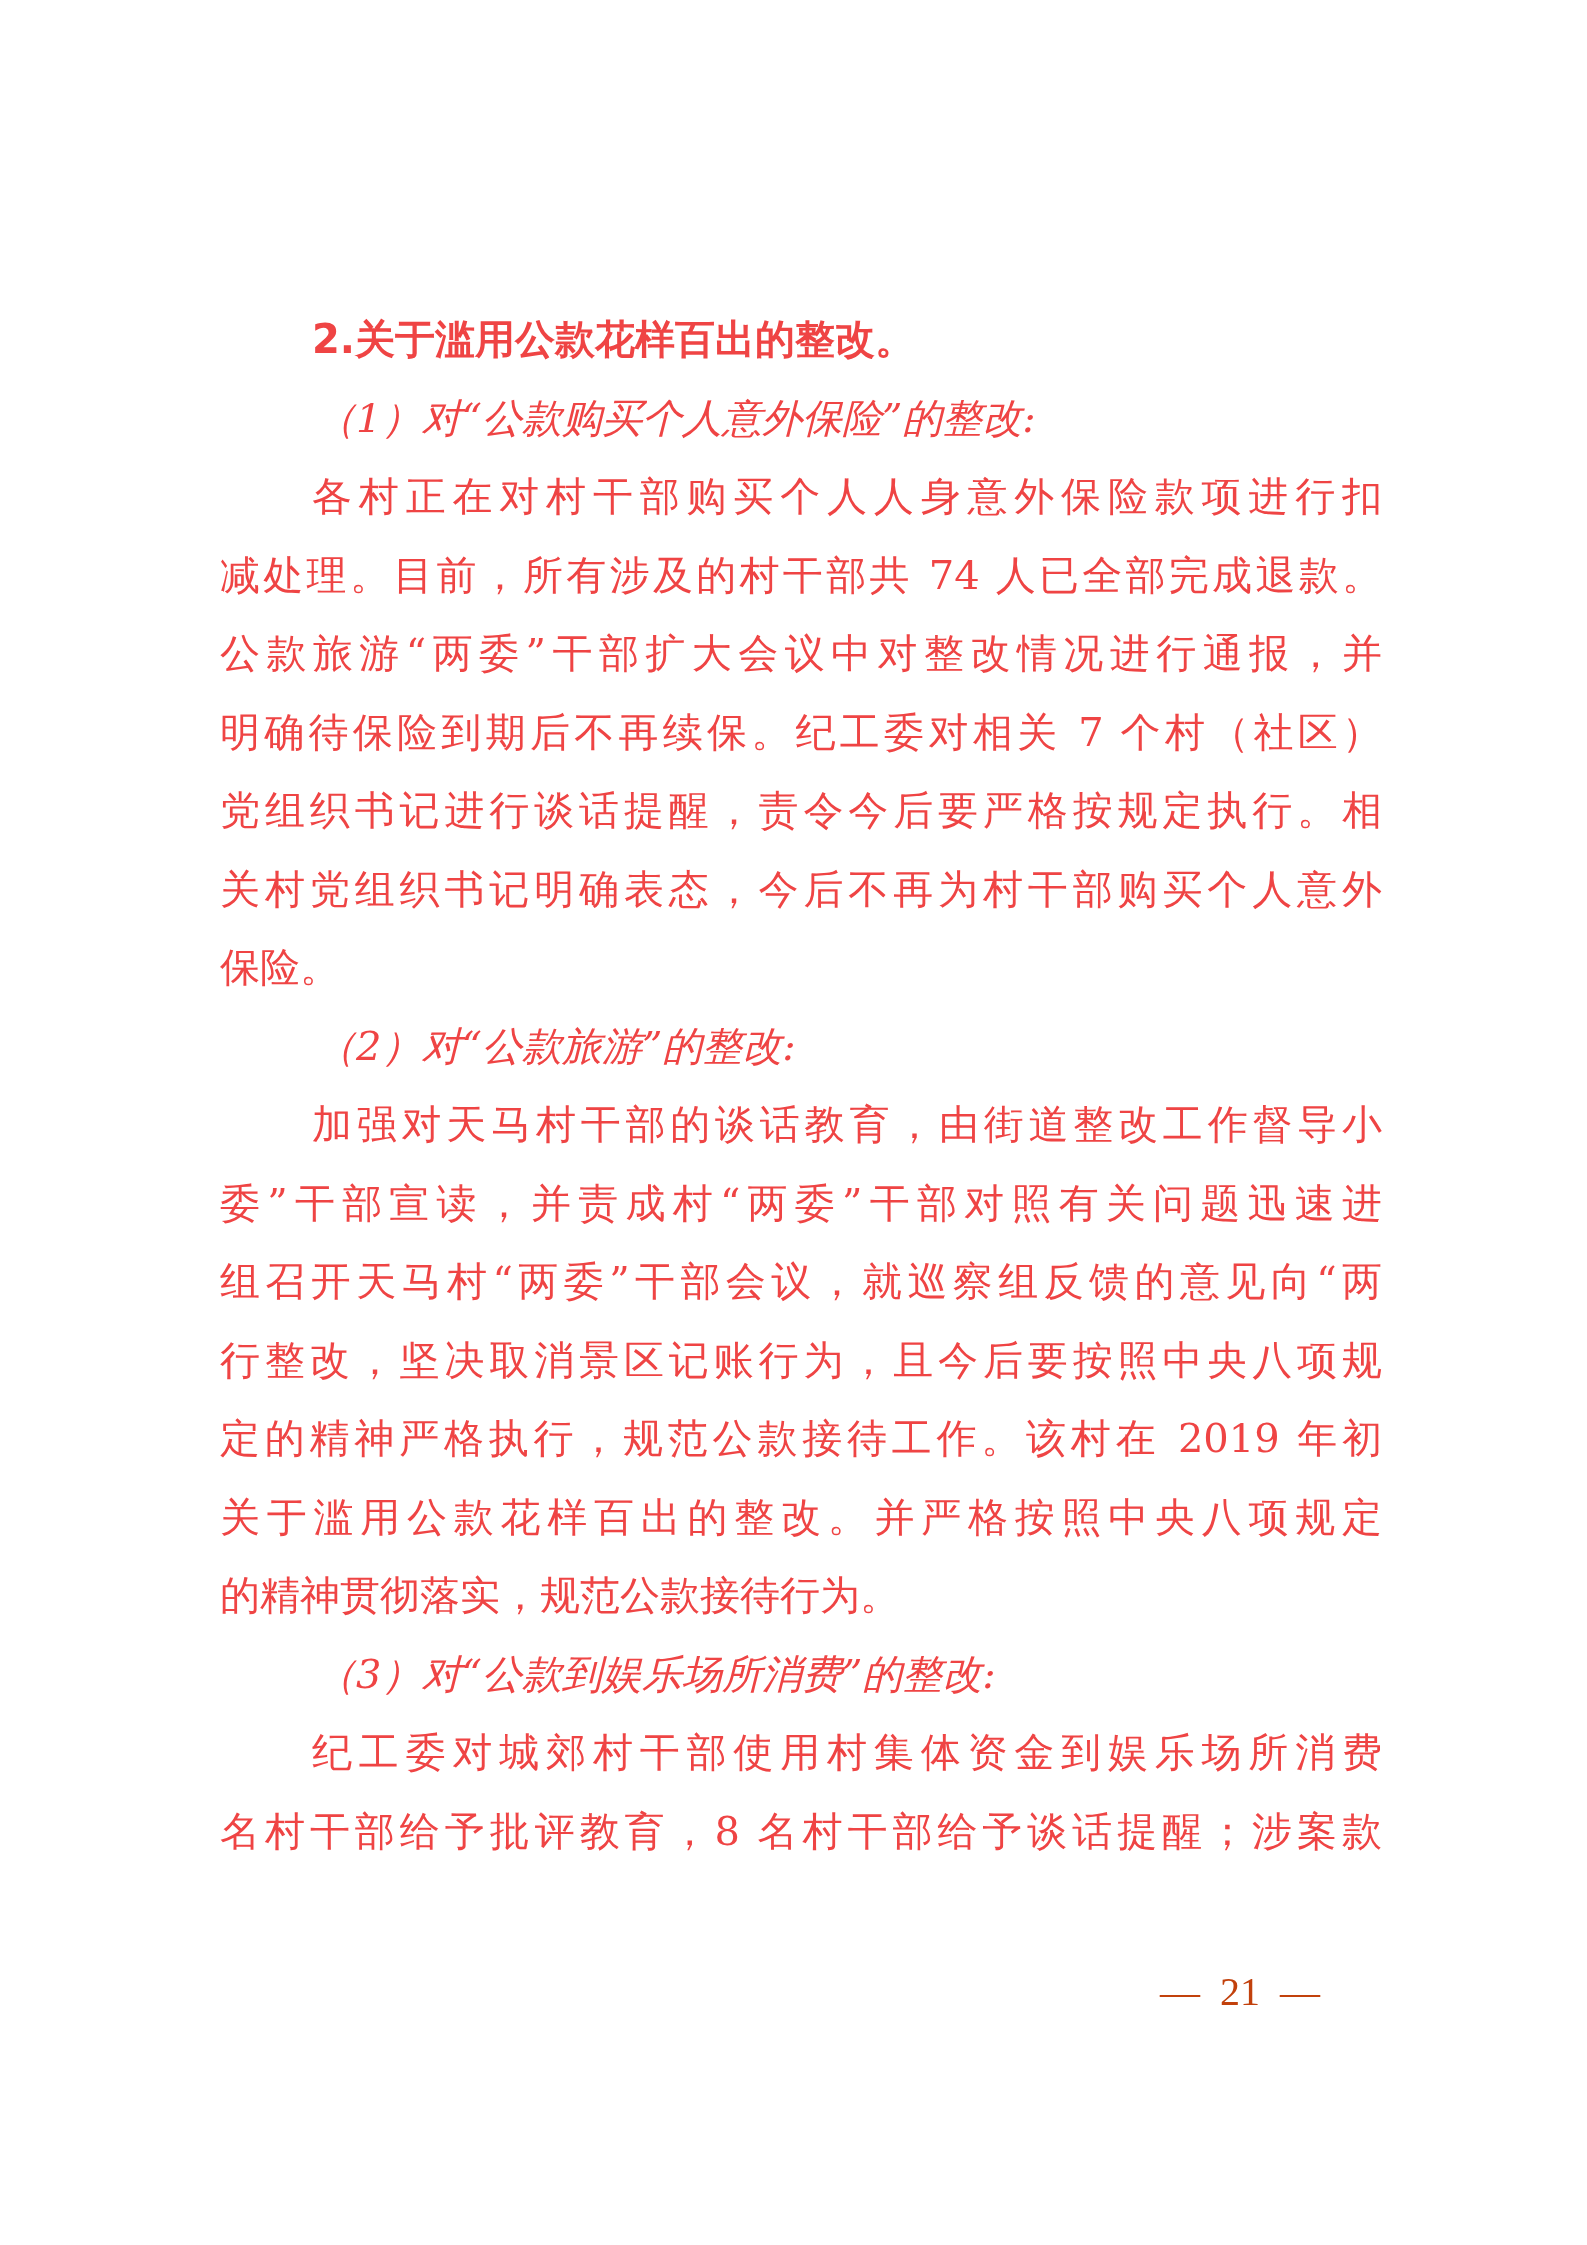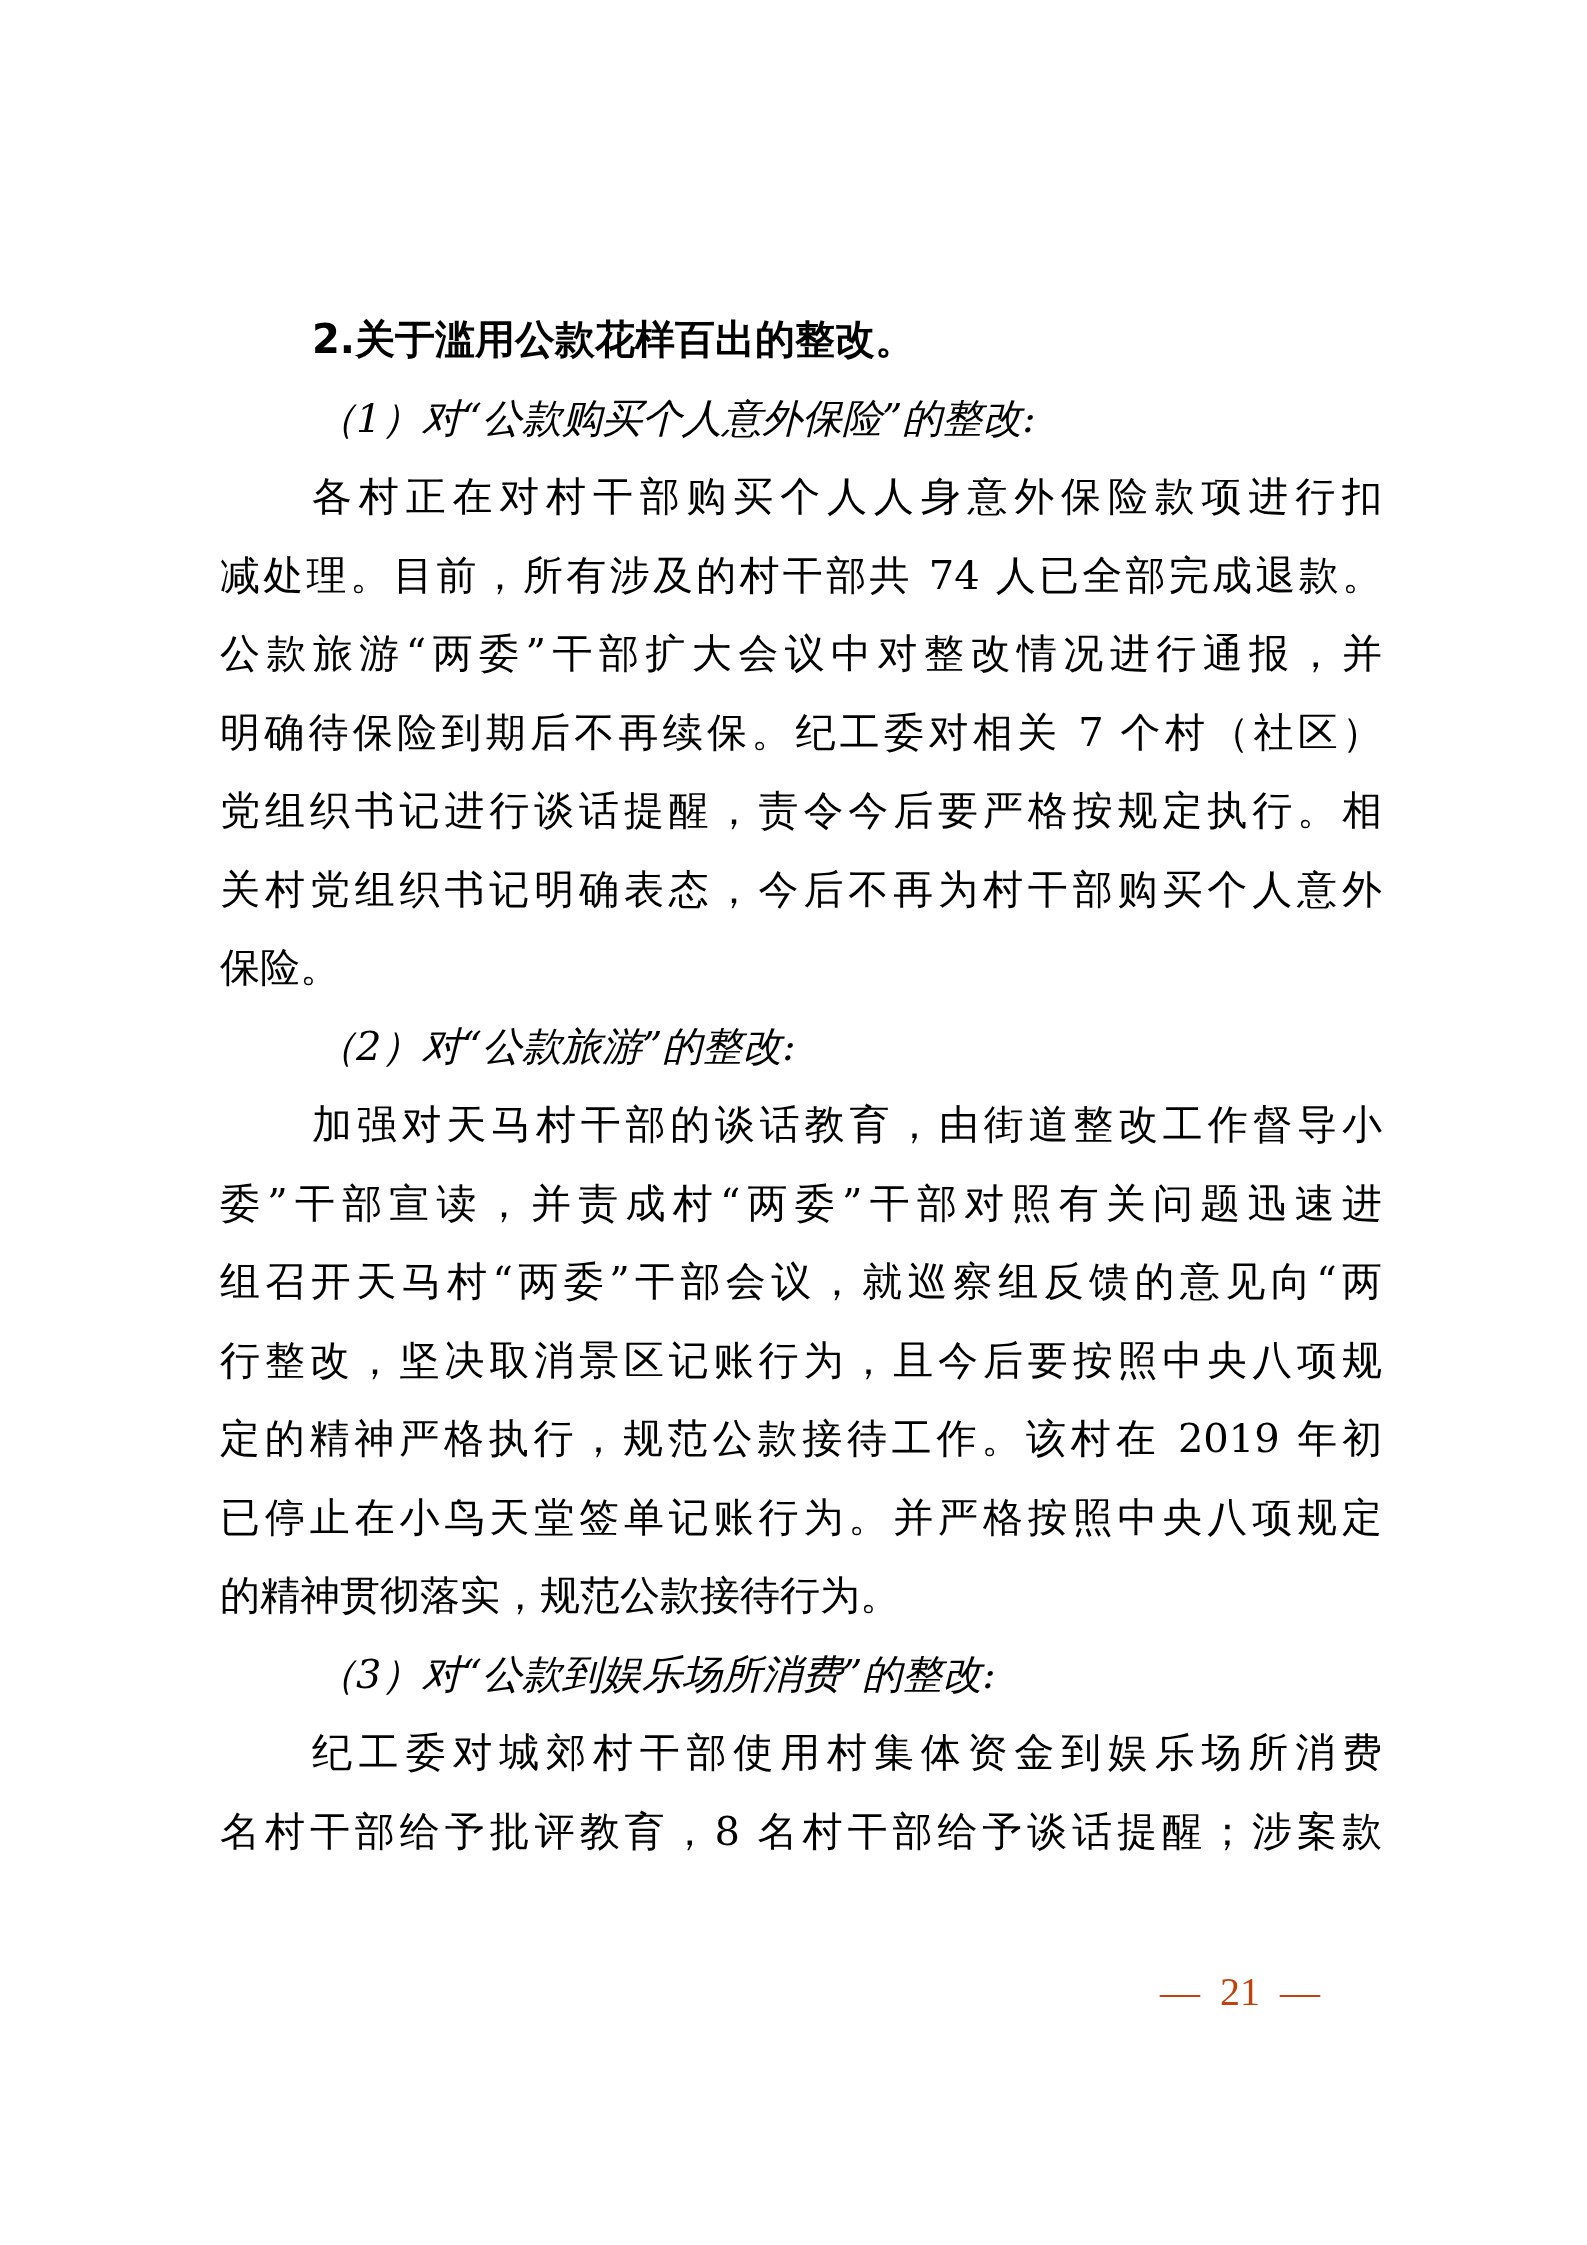--- a/index.html
+++ b/index.html
@@ -1,20 +1,20 @@
 <!DOCTYPE html>
 <html><head>
 <meta charset="utf-8">
 <style>
   html, body { margin: 0; padding: 0; background: #ffffff; }
   body { width: 1587px; height: 2245px; position: relative; overflow: hidden; }
   .page {
     position: absolute; left: 220px; top: 300px; width: 1162px;
     font-family: "DejaVu Serif", "Liberation Serif", serif;
-    color: #000000; font-size: 40px; line-height: 78.5px;
+    color: #ef4444; font-size: 40px; line-height: 78.5px;
   }
   .line { display: block; white-space: nowrap; text-align: justify; text-align-last: justify; height: 78.5px; overflow: hidden; }
   .line.last { text-align-last: left; }
   .indent { padding-left: 92px; }
   .heading { font-weight: bold; font-family: "DejaVu Sans", "Liberation Sans", sans-serif; }
   .sub { padding-left: 96px; font-style: italic; }
   .page-number {
     position: absolute; left: 1140px; top: 1968px; width: 200px;
     font-family: "Liberation Serif", "DejaVu Serif", serif; font-size: 40px; color: #c2410c;
     text-align: center; white-space: pre;
@@ -37,21 +37,21 @@
     <span class="line last">保险。</span>
   </div>
 
   <div>
     <span class="line last sub">（2）对“公款旅游”的整改:</span>
     <span class="line indent">加强对天马村干部的谈话教育，由街道整改工作督导小</span>
     <span class="line">委”干部宣读，并责成村“两委”干部对照有关问题迅速进</span>
     <span class="line">组召开天马村“两委”干部会议，就巡察组反馈的意见向“两</span>
     <span class="line">行整改，坚决取消景区记账行为，且今后要按照中央八项规</span>
     <span class="line">定的精神严格执行，规范公款接待工作。该村在 2019 年初</span>
-    <span class="line">已停止在小鸟天堂签单记账行为。并严格按照中央八项规定</span>
+    <span class="line">关于滥用公款花样百出的整改。并严格按照中央八项规定</span>
     <span class="line last">的精神贯彻落实，规范公款接待行为。</span>
   </div>
 
   <div>
     <span class="line last sub">（3）对“公款到娱乐场所消费”的整改:</span>
     <span class="line indent">纪工委对城郊村干部使用村集体资金到娱乐场所消费</span>
     <span class="line">名村干部给予批评教育，8 名村干部给予谈话提醒；涉案款</span>
   </div>
 </div>
 

